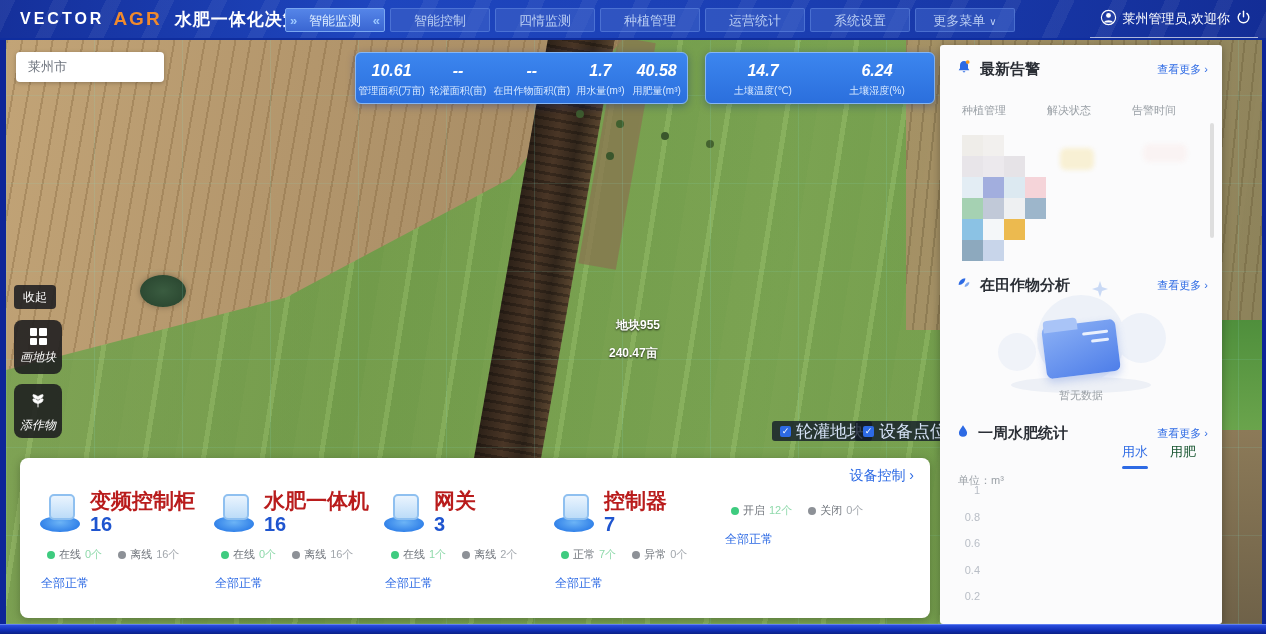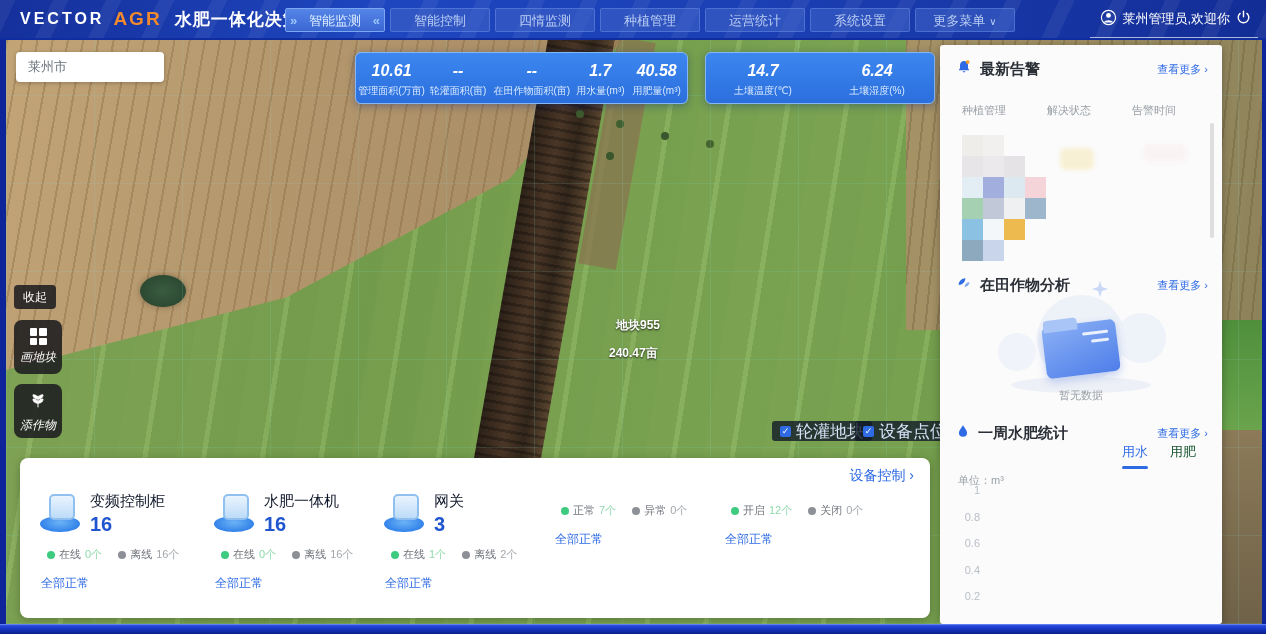--- a/index.html
+++ b/index.html
@@ -98,21 +98,21 @@
   .device-panel { position:absolute; left:20px; top:458px; width:910px; height:160px; background:#fff;
     border-radius:8px; box-shadow:0 2px 10px rgba(0,0,0,0.25); z-index:15; }
   .panel-link { position:absolute; right:16px; top:9px; color:#2d6ae4; font-size:14px; cursor:pointer; }
   .dev { position:absolute; top:34px; width:172px; }
   .dev-head { display:flex; gap:8px; align-items:flex-start; }
   .dev-ic { position:relative; width:44px; height:42px; flex:0 0 44px; }
   .dev-ic::after { content:""; position:absolute; left:2px; bottom:2px; width:40px; height:16px; border-radius:50%;
     background:radial-gradient(ellipse at 50% 40%, #6cb4f6 0%, #2f7fe8 75%); }
   .dev-ic::before { content:""; position:absolute; left:11px; top:2px; width:22px; height:22px; border-radius:5px;
     background:linear-gradient(180deg,#eaf4fe,#bcdcf8); border:2px solid #8fc0f0; z-index:1; }
-  .dev-name { font-size:15px; font-weight:normal; color:#0f172a; line-height:18px; }
+  .dev-name { font-size:21px; font-weight:bold; color:#b91c1c; line-height:18px; }
   .dev-count { font-size:20px; font-weight:bold; color:#1f55cf; margin-top:3px; }
   .dev-status { margin-top:11px; margin-left:9px; display:flex; gap:16px; align-items:center; white-space:nowrap; }
   .st { display:flex; align-items:center; gap:4px; font-size:11px; }
   .st .dot { width:8px; height:8px; border-radius:50%; }
   .st.good .dot { background:#3ecb7f; } .st.good .st-count { color:#8fd9ab; }
   .st.neutral .dot { background:#8d9197; } .st.neutral .st-count { color:#a2a7ad; }
   .st .st-label { color:#70757c; }
   .dev-foot { margin-top:13px; margin-left:3px; color:#2d6ae4; font-size:12px; cursor:pointer; }
 
   
@@ -359,20 +359,27 @@
         <span class="st neutral">
             <span class="dot"></span>
             <span class="st-label">离线</span>
             <span class="st-count">2个</span>
           </span>
       </div>
       <div class="dev-foot">全部正常</div>
     </div>
 
     <div class="dev" style="left:532px">
+      <div class="dev-head">
+        <span class="dev-ic"></span>
+        <span>
+            <div class="dev-name">控制器</div>
+        <div class="dev-count">7</div>
+          </span>
+      </div>
       <div class="dev-status">
         <span class="st good">
             <span class="dot"></span>
             <span class="st-label">正常</span>
             <span class="st-count">7个</span>
           </span>
         <span class="st neutral">
             <span class="dot"></span>
             <span class="st-label">异常</span>
             <span class="st-count">0个</span>

